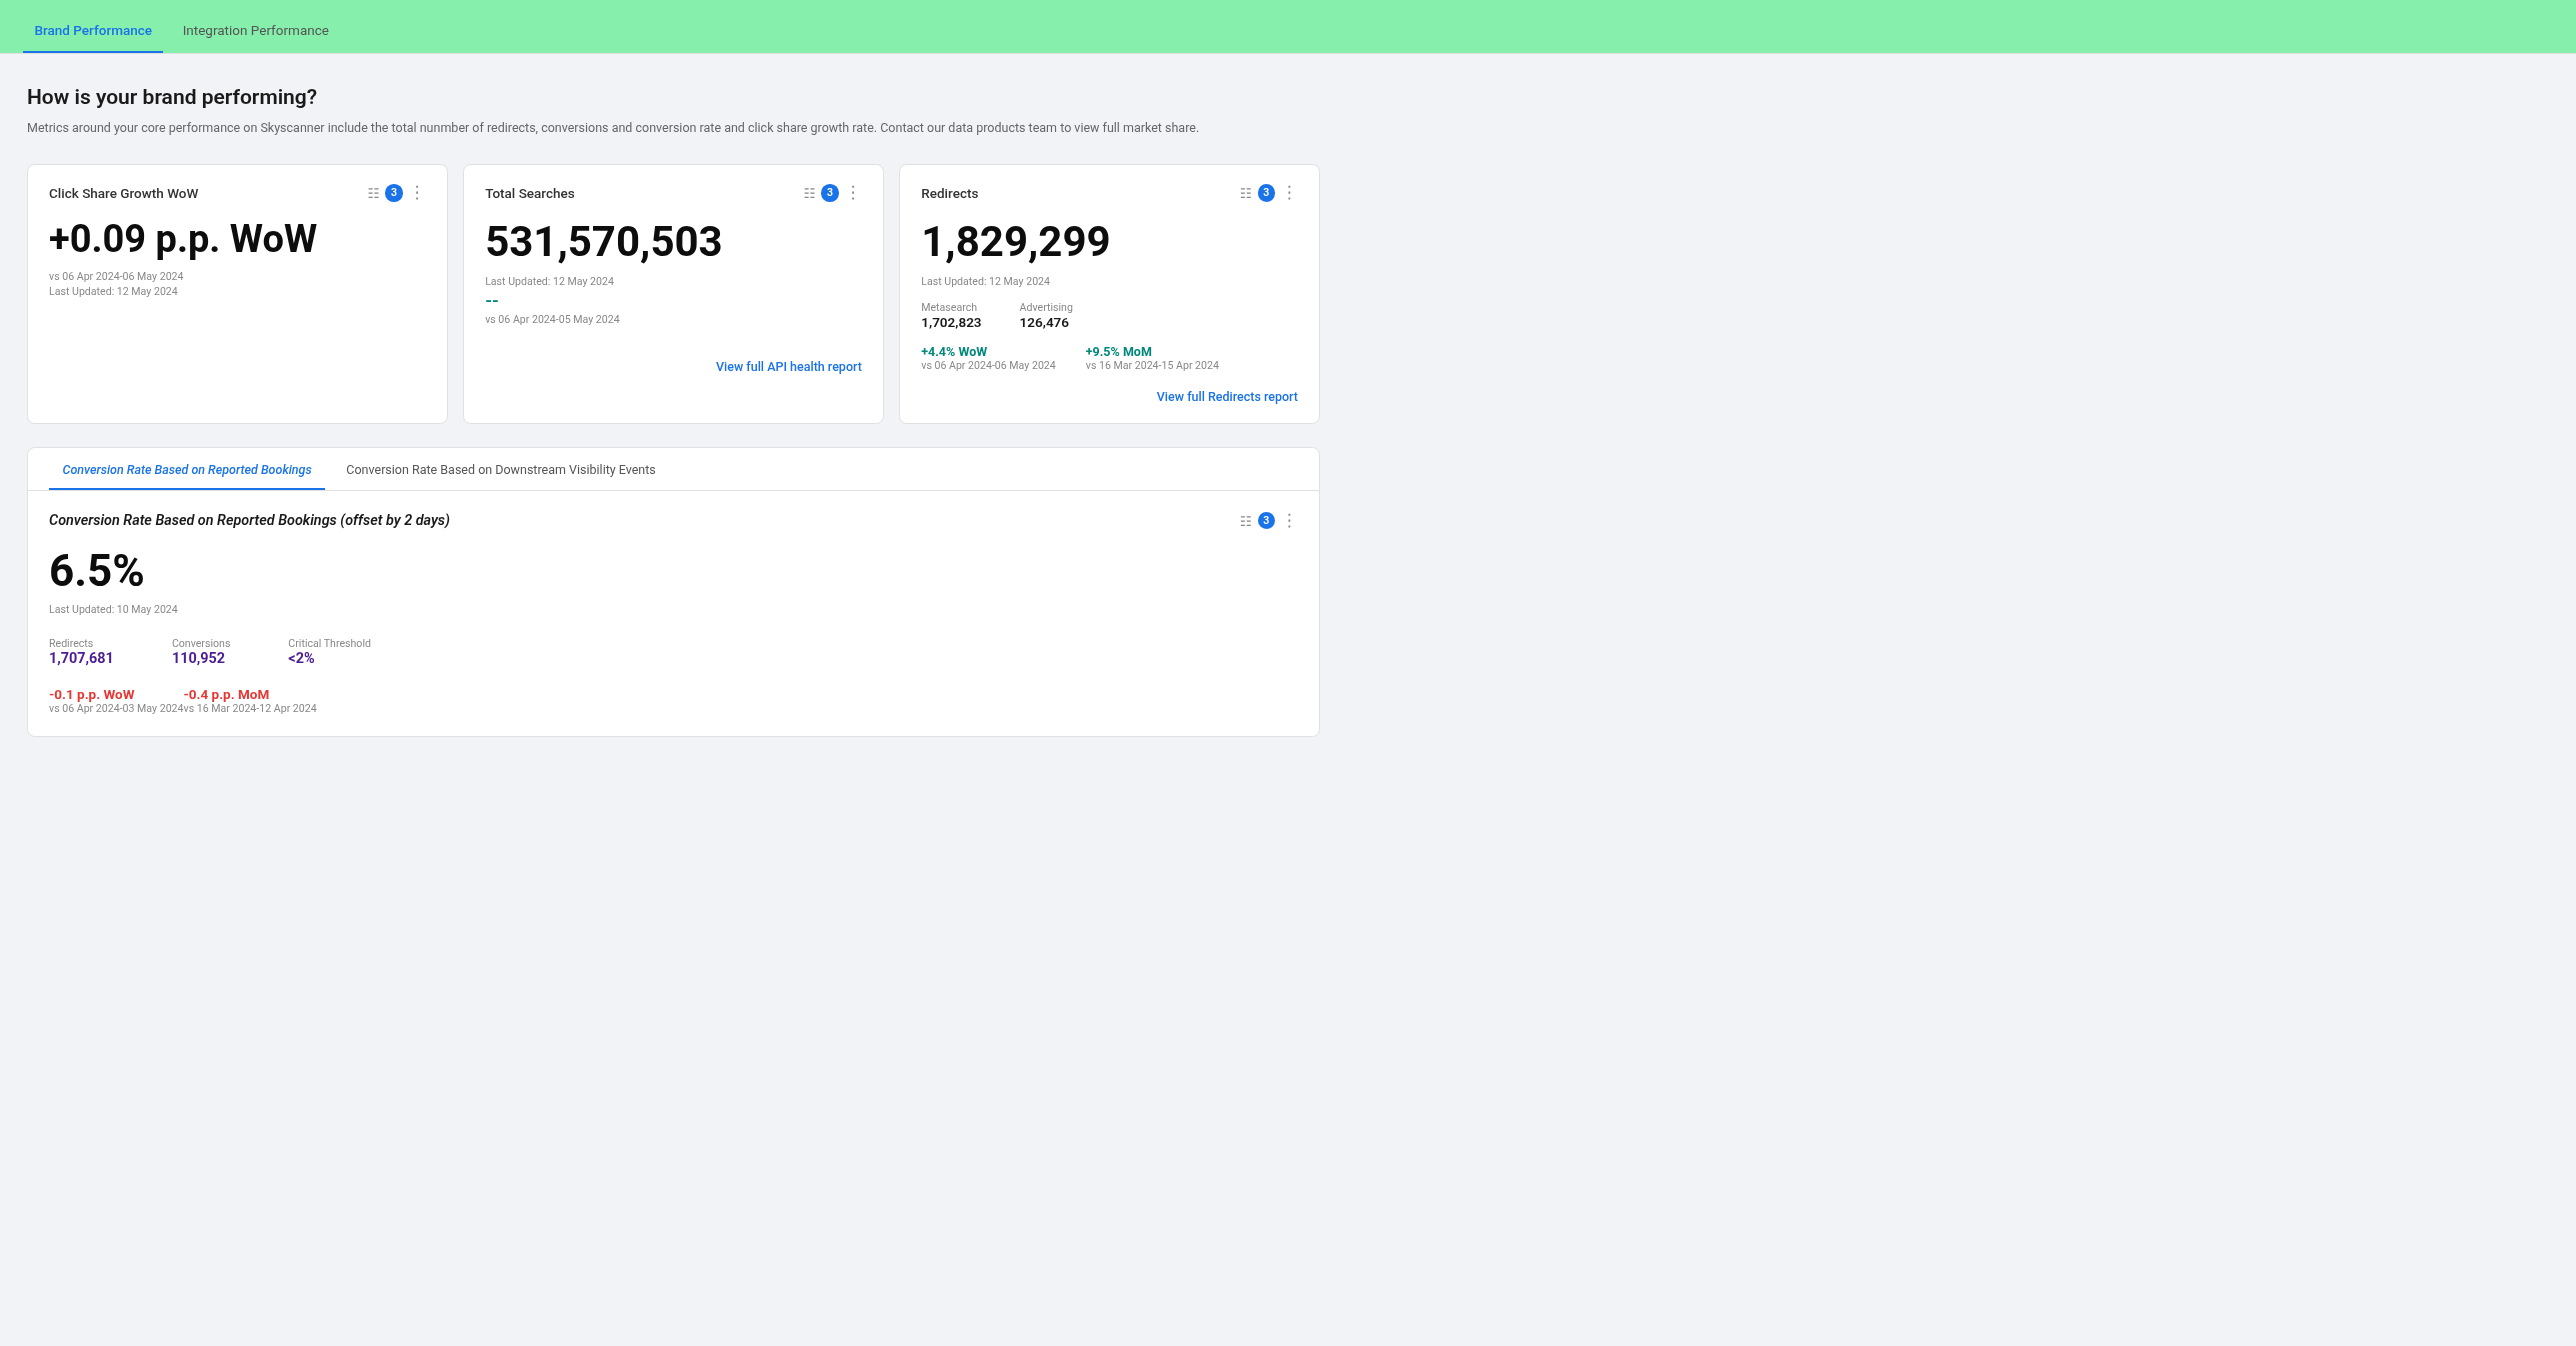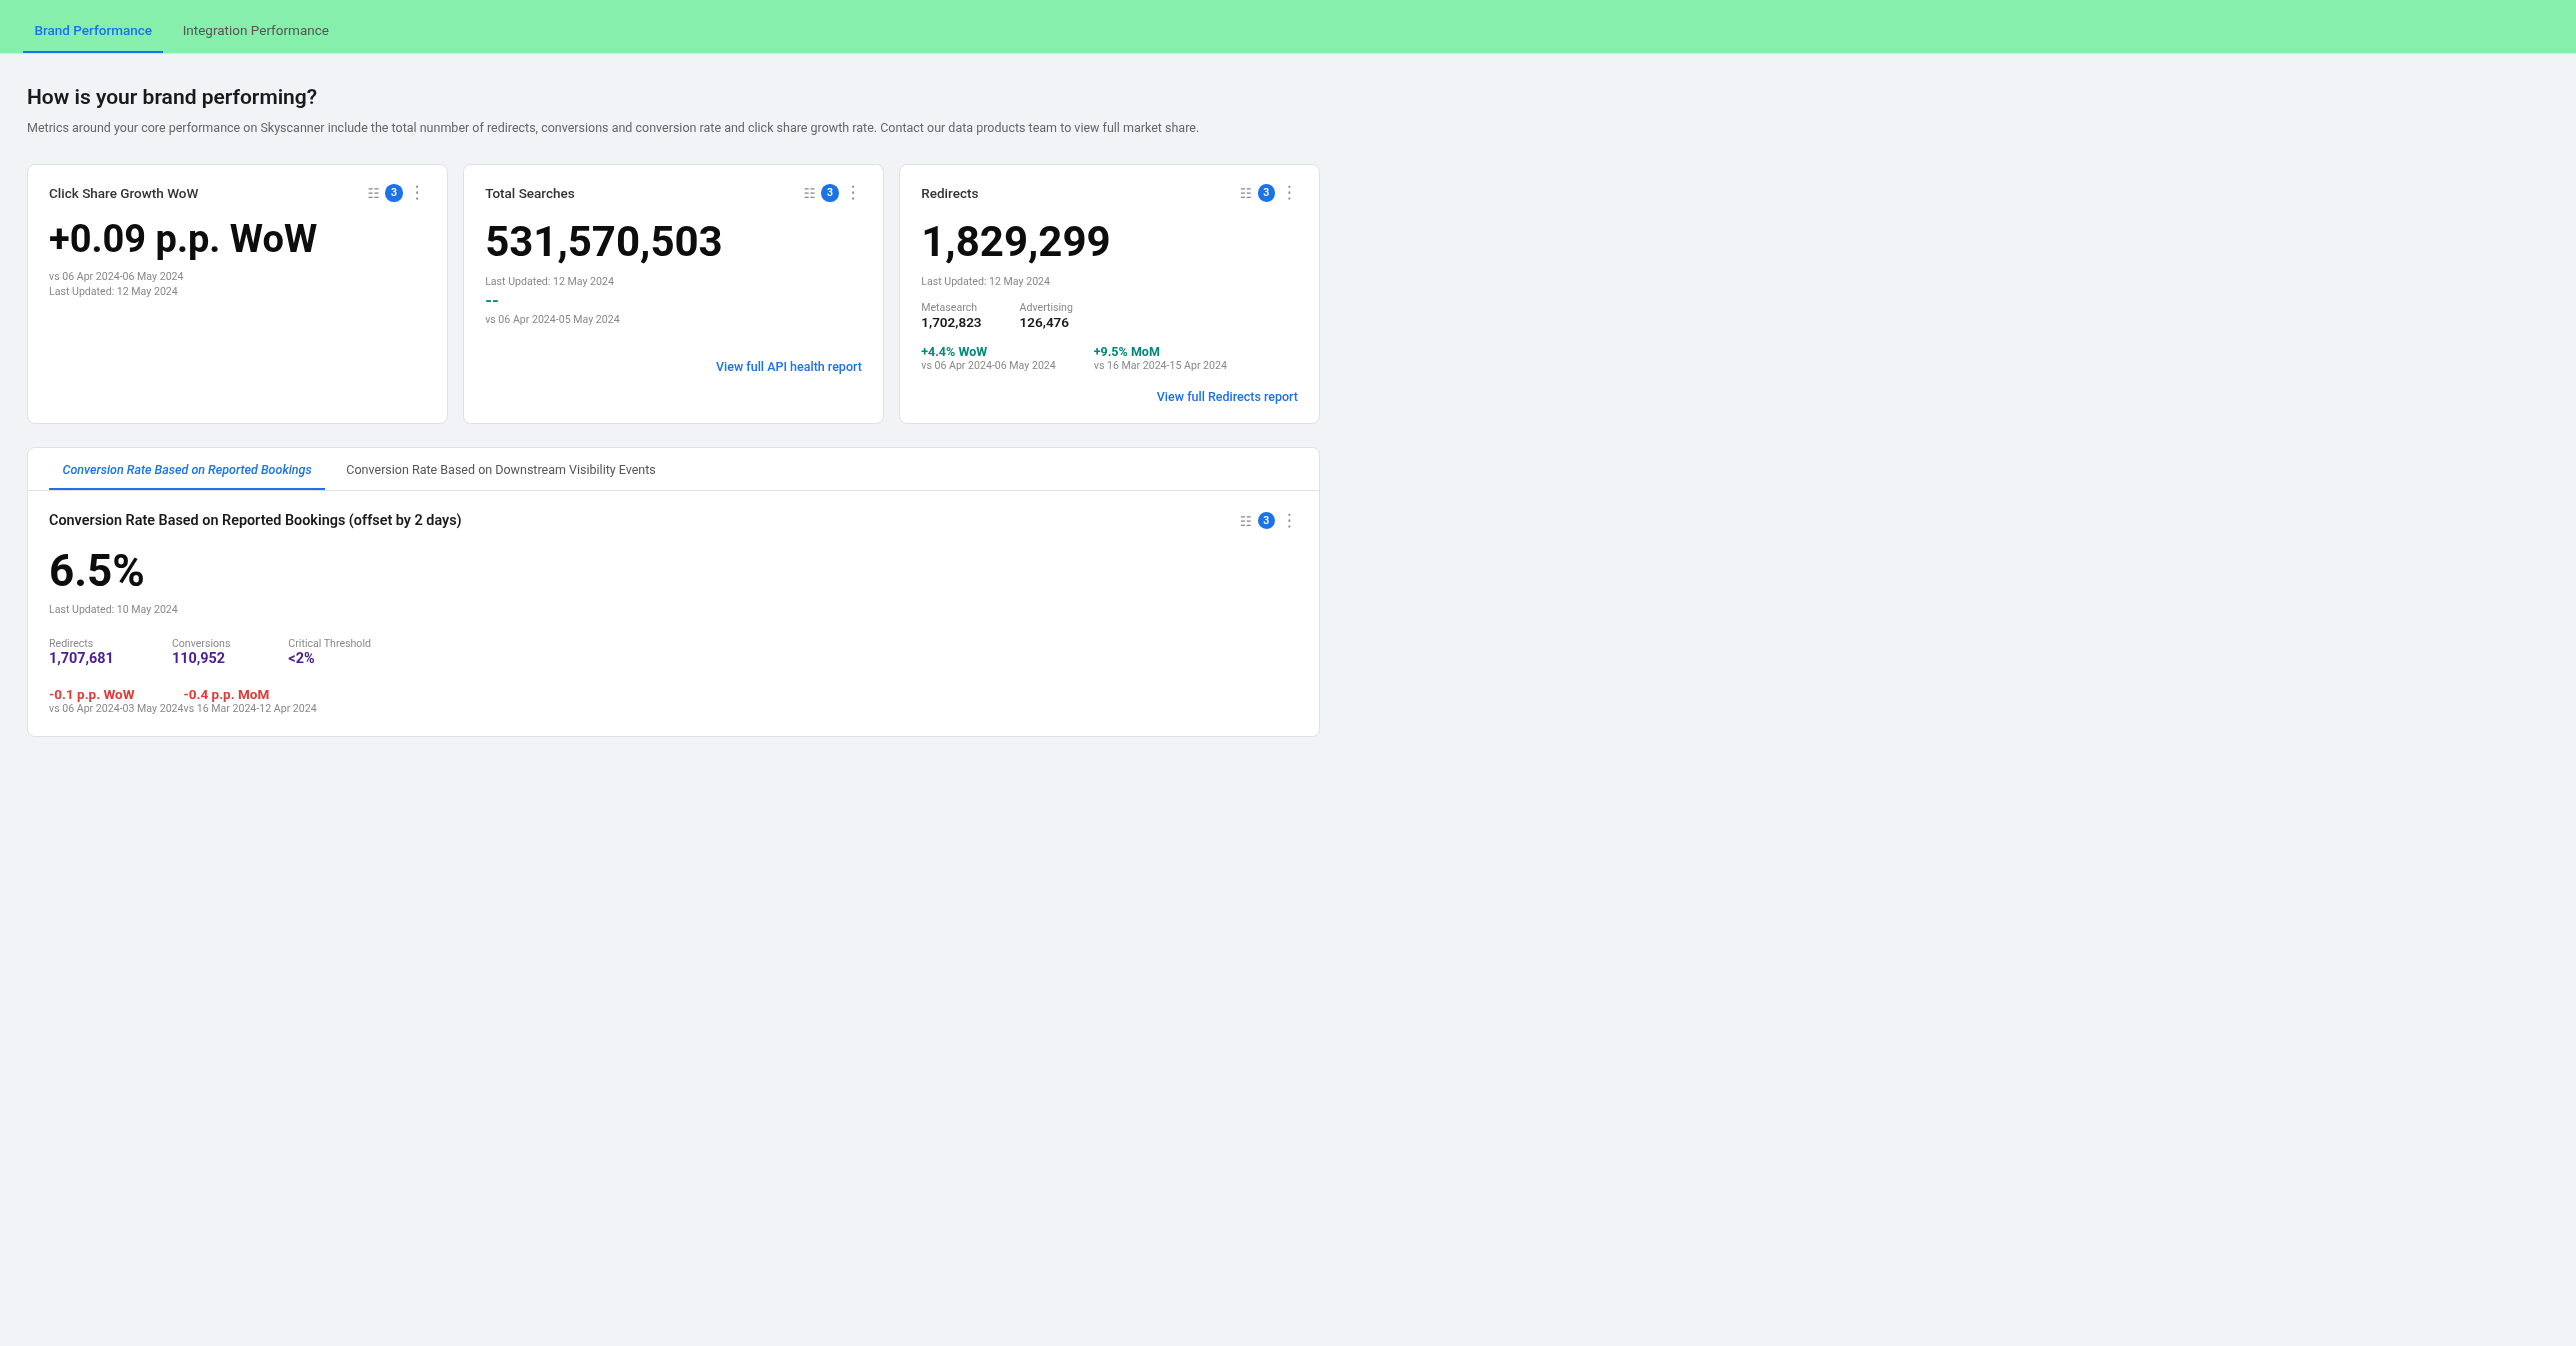--- a/index.html
+++ b/index.html
@@ -136,21 +136,21 @@
       color: #888;
     }
     .card-meta-item .value {
       font-size: 13.5px;
       font-weight: 600;
       color: #1a1a1a;
     }
 
     .card-stats-row {
       display: flex;
-      gap: 38px;
+      gap: 30px;
       margin-bottom: 13.5px;
     }
     .stat-item .stat-value {
       font-size: 12.5px;
       font-weight: 700;
       color: #00897b;
     }
     .stat-item .stat-date {
       font-size: 10.6px;
       color: #888;
@@ -209,20 +209,21 @@
     .section-header-row {
       display: flex;
       justify-content: space-between;
       align-items: center;
       margin-bottom: 15.4px;
     }
     .section-title {
       font-size: 14.4px;
       font-weight: 600;
       color: #1a1a1a;
+      font-style: italic;
     }
 
     .big-value {
       font-size: 44px;
       font-weight: 700;
       color: #0d0d0d;
       margin-bottom: 5.8px;
     }
     .updated-label {
       font-size: 10.6px;

